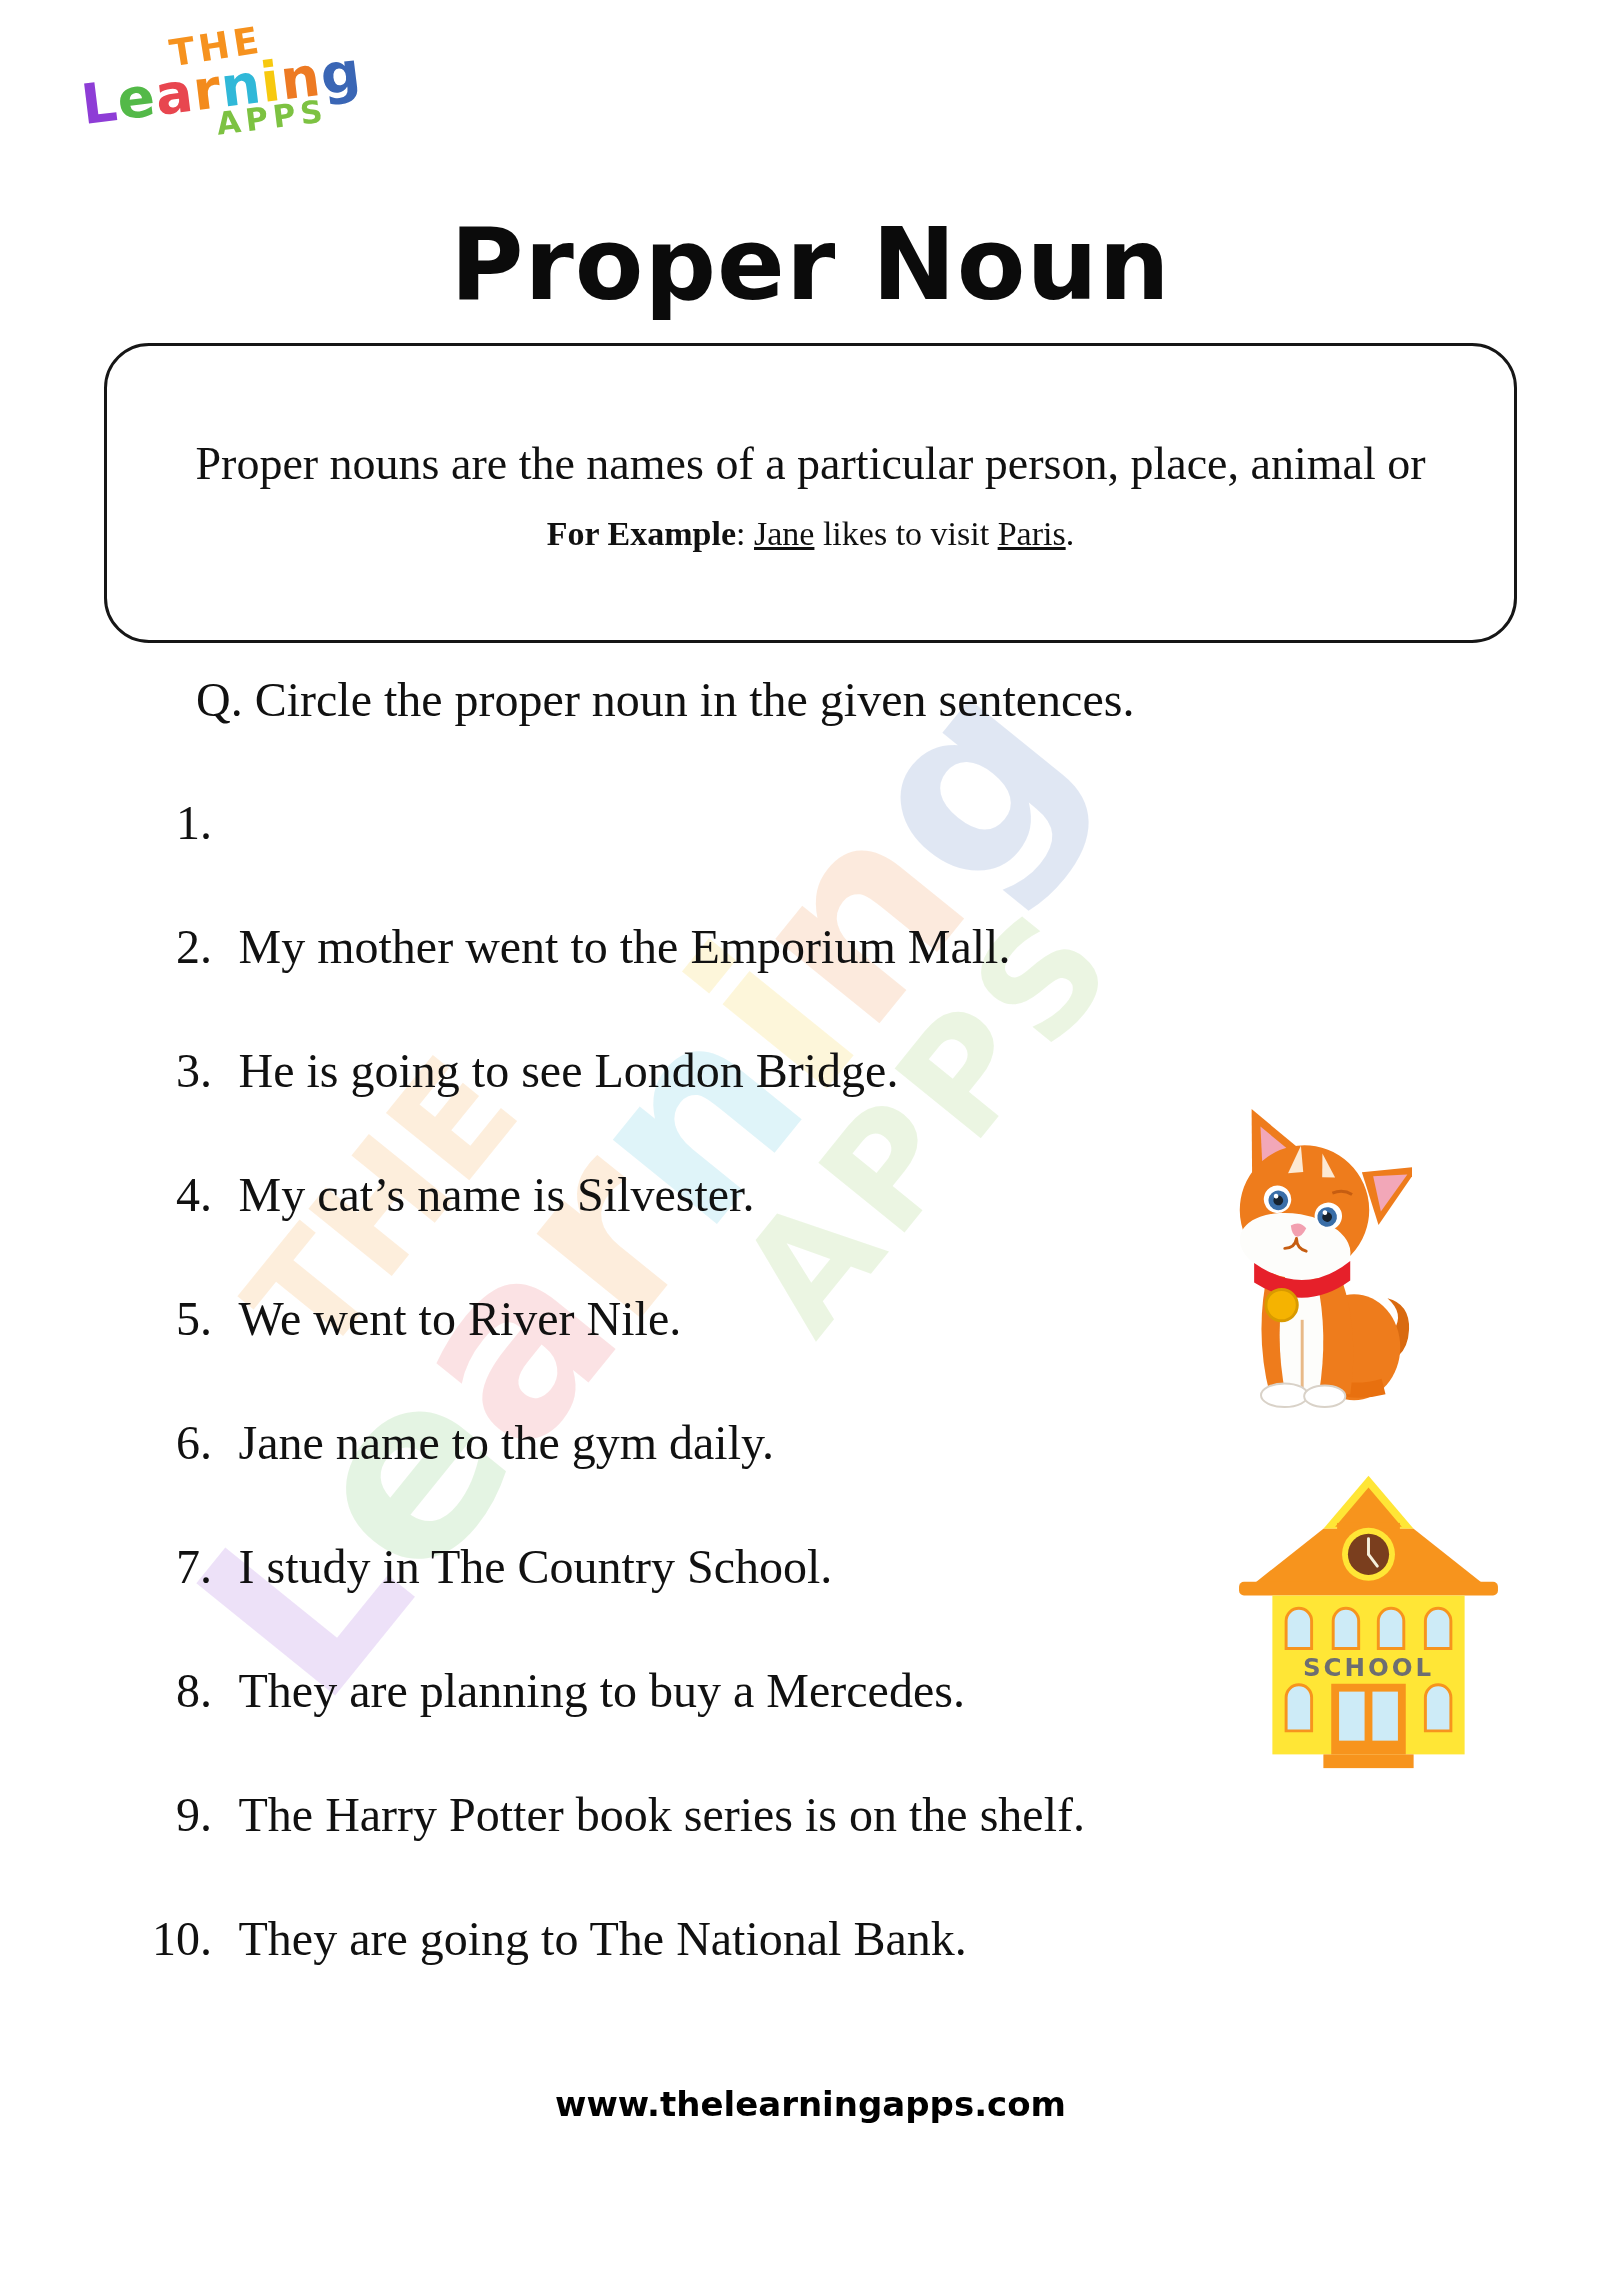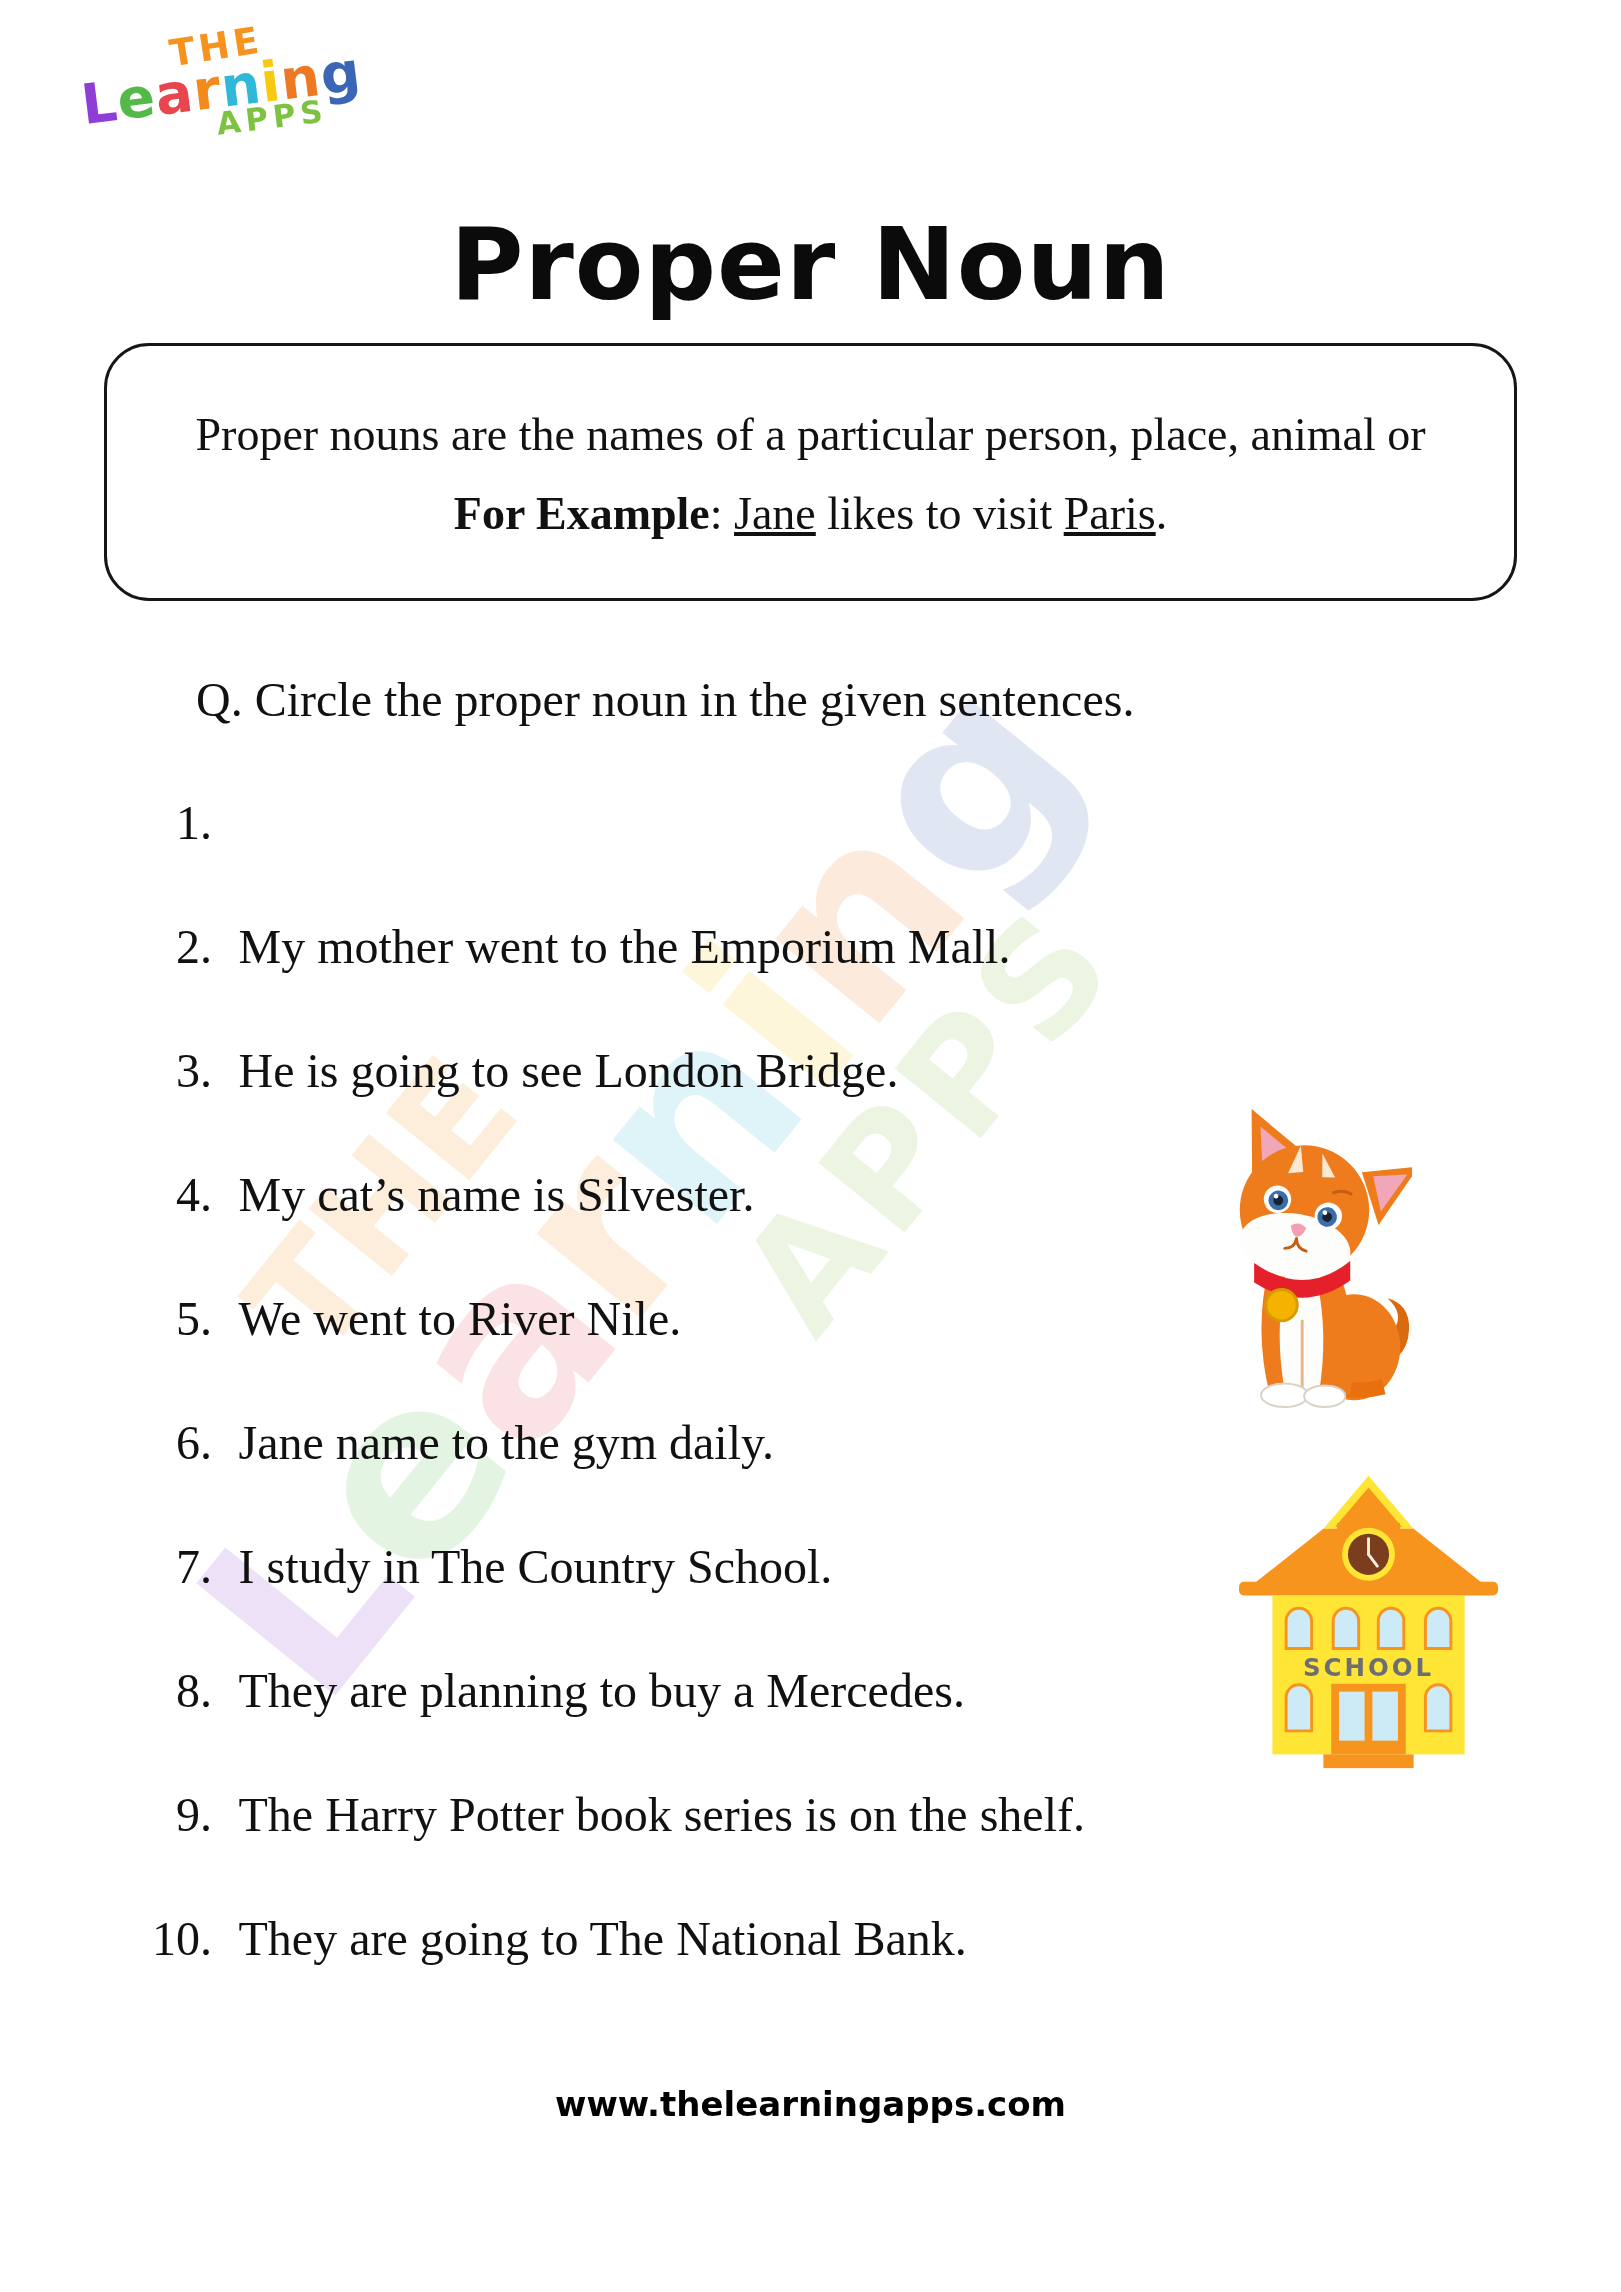--- a/index.html
+++ b/index.html
@@ -31,28 +31,28 @@
   .logo-learning{font-size:55px;letter-spacing:1px;margin-top:-2px;}
   .logo-apps{font-size:31px;color:#7DC242;letter-spacing:4.9px;margin-top:-5.9px;transform:translateX(47px);}
   
   .title{
     position:absolute;top:206px;left:0;width:100%;text-align:center;z-index:2;
     font-family:"DejaVu Sans",sans-serif;font-weight:bold;font-size:100px;
     letter-spacing:1px;color:#0b0b0b;
   }
   
   .def-box{
-    position:absolute;left:104px;top:343px;width:1413px;height:258px;z-index:2;
+    position:absolute;left:104px;top:343px;width:1413px;height:300px;z-index:2;
     border:3.9px solid #161616;border-radius:45px;box-sizing:border-box;background:transparent;
     display:flex;flex-direction:column;align-items:center;justify-content:center;
     padding:7.8px 59px;text-align:center;
   }
   .def-text{font-size:46px;line-height:1.35;}
   .def-text span{display:block;}
-  .def-example{font-size:46px;margin-top:20px;font-family:Liberation Serif, serif;}
+  .def-example{font-size:34px;margin-top:20px;font-family:Liberation Serif, serif;}
   .def-example b{font-weight:bold;}
   .u{text-decoration:underline;}
   
   .question{position:absolute;left:196px;top:672px;font-size:48px;z-index:2;white-space:nowrap;}
   .sentences{position:absolute;left:130px;top:760px;width:1235px;z-index:2;}
   .row{display:flex;align-items:center;height:124px;font-size:48px;}
   .row .num{width:82px;text-align:right;flex:none;}
   .row .txt{margin-left:26.5px;white-space:nowrap;}
   
   .cat{position:absolute;left:1211px;top:1106px;z-index:2;}

